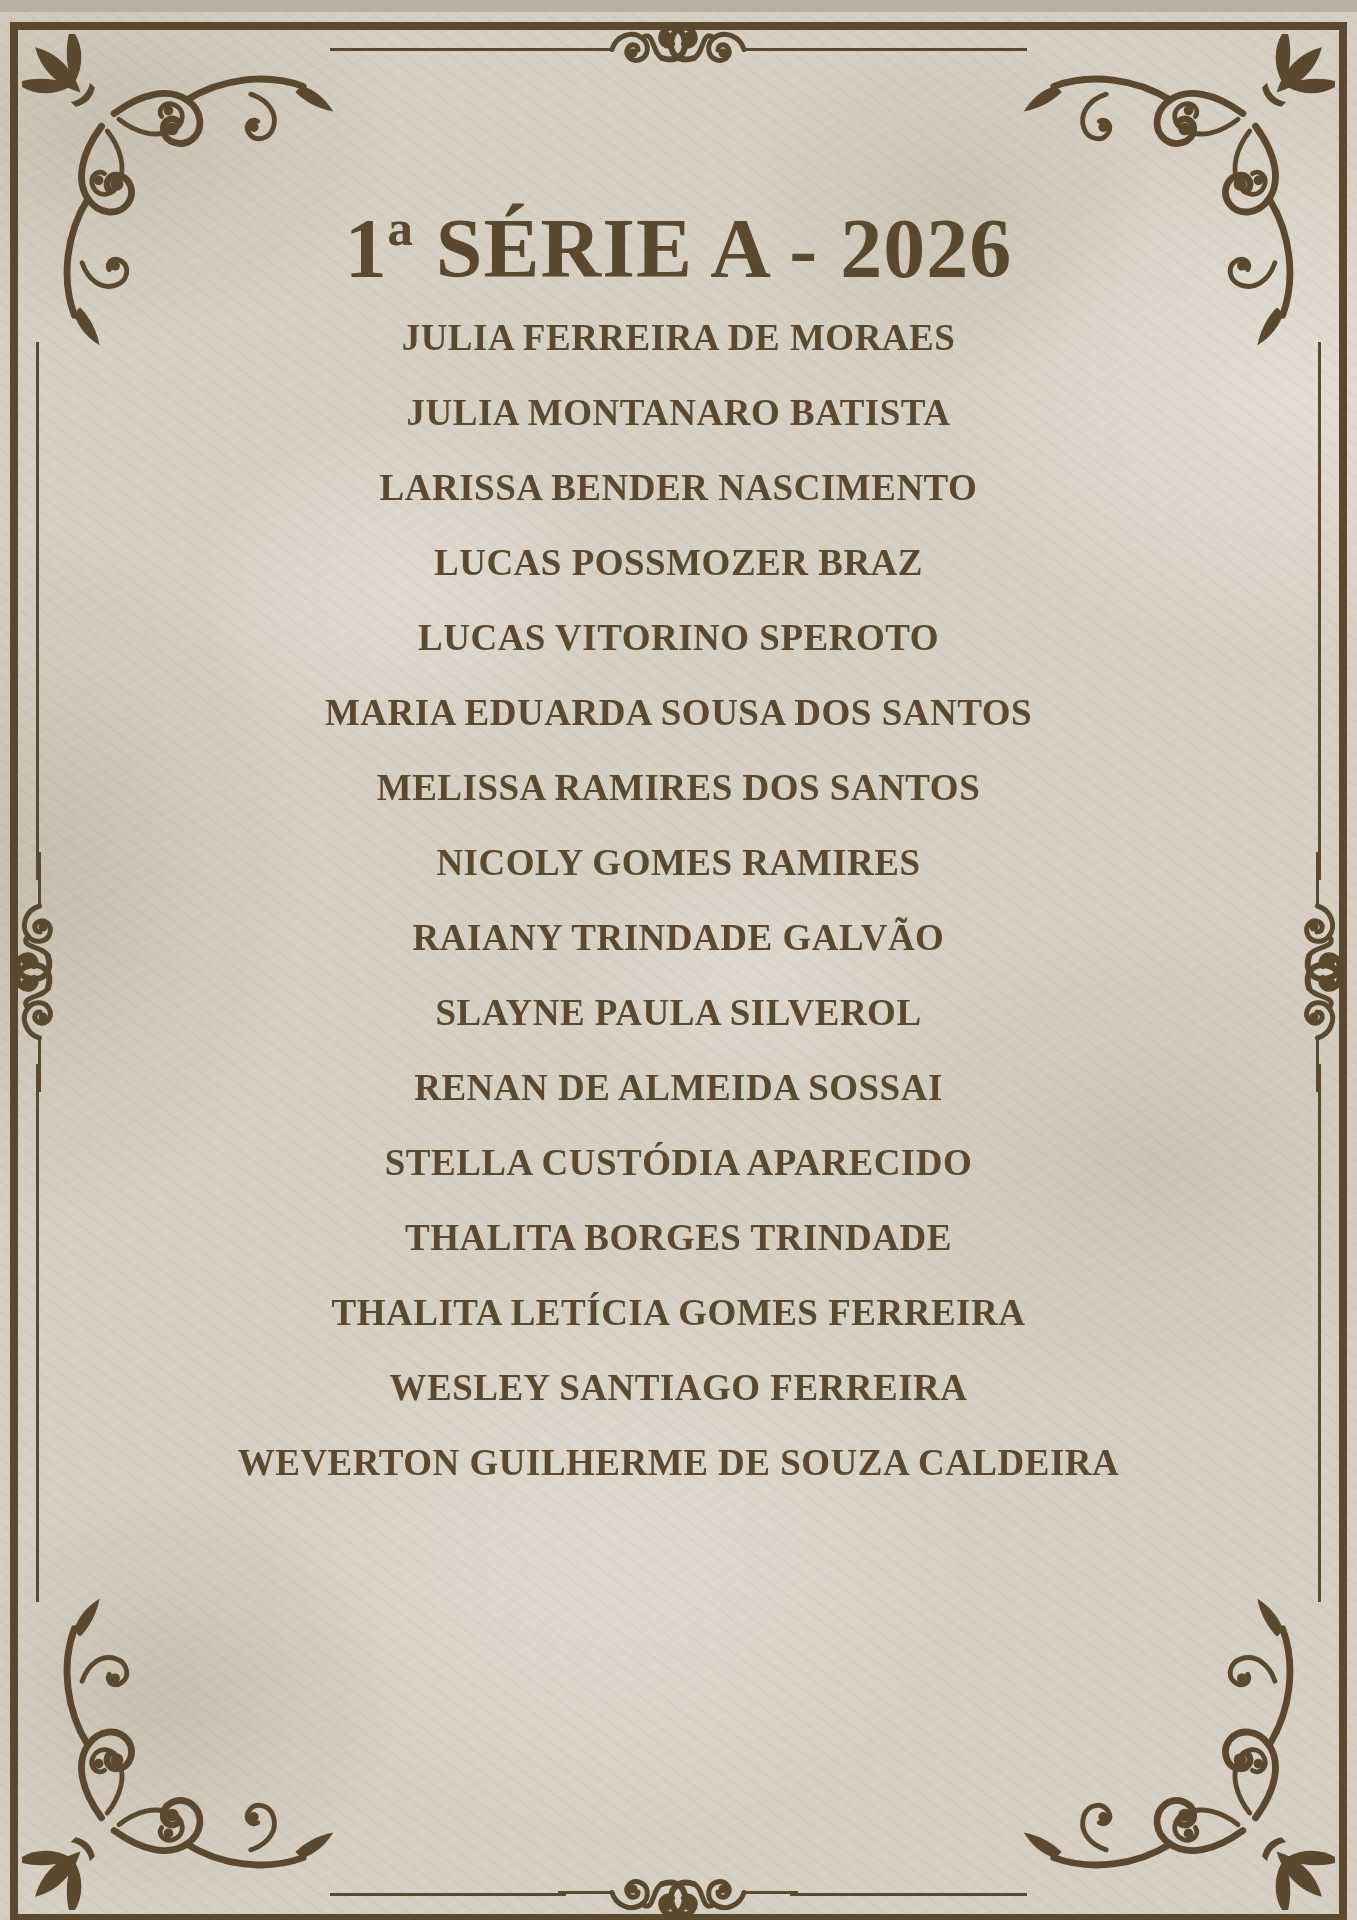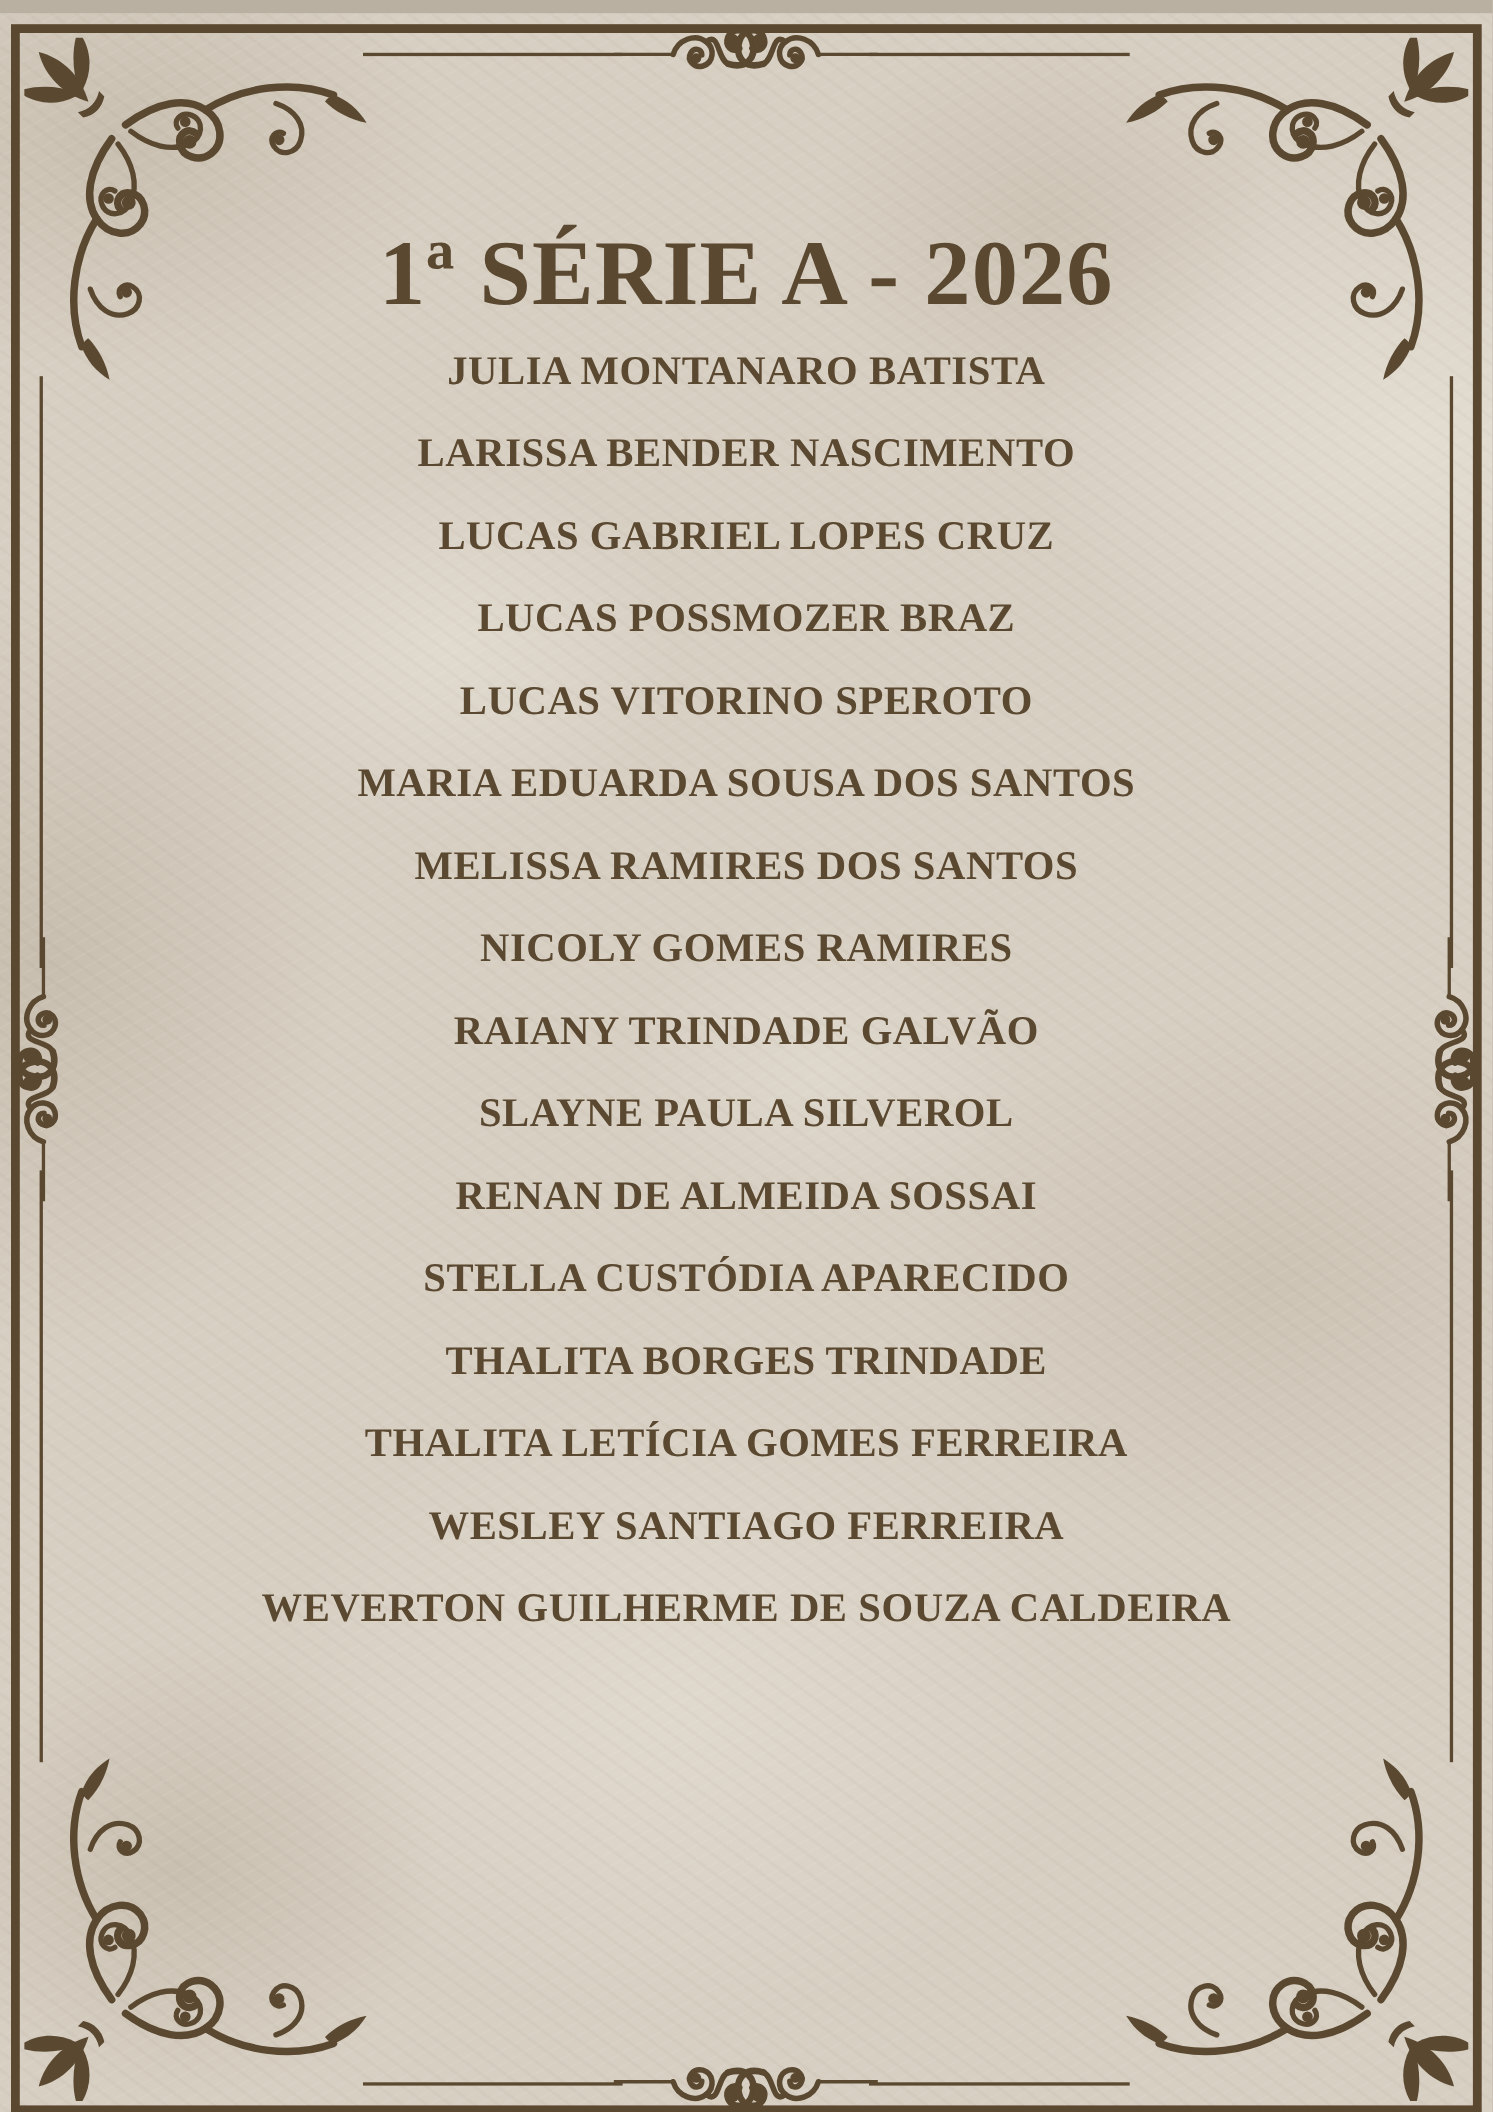--- a/index.html
+++ b/index.html
@@ -160,23 +160,23 @@
   <svg class="midorn left" viewBox="0 0 240 64">
       <use href="#mid-orn"></use>
     </svg>
   <svg class="midorn right" viewBox="0 0 240 64">
       <use href="#mid-orn"></use>
     </svg>
 
   <h1 class="title">1ª SÉRIE A - 2026</h1>
 
   <div class="names">
+      <div class="name">JULIA FERREIRA DE MORAES</div>
       <div class="name">JULIA MONTANARO BATISTA</div>
       <div class="name">LARISSA BENDER NASCIMENTO</div>
-      <div class="name">LUCAS GABRIEL LOPES CRUZ</div>
       <div class="name">LUCAS POSSMOZER BRAZ</div>
       <div class="name">LUCAS VITORINO SPEROTO</div>
       <div class="name">MARIA EDUARDA SOUSA DOS SANTOS</div>
       <div class="name">MELISSA RAMIRES DOS SANTOS</div>
       <div class="name">NICOLY GOMES RAMIRES</div>
       <div class="name">RAIANY TRINDADE GALVÃO</div>
       <div class="name">SLAYNE PAULA SILVEROL</div>
       <div class="name">RENAN DE ALMEIDA SOSSAI</div>
       <div class="name">STELLA CUSTÓDIA APARECIDO</div>
       <div class="name">THALITA BORGES TRINDADE</div>

